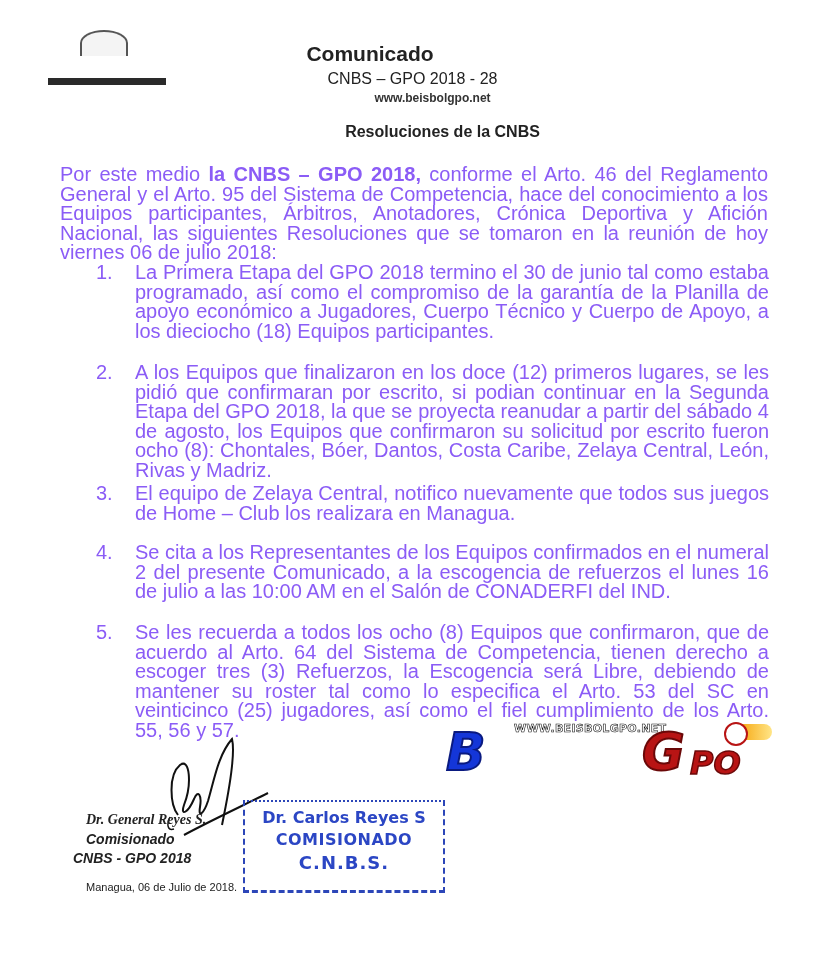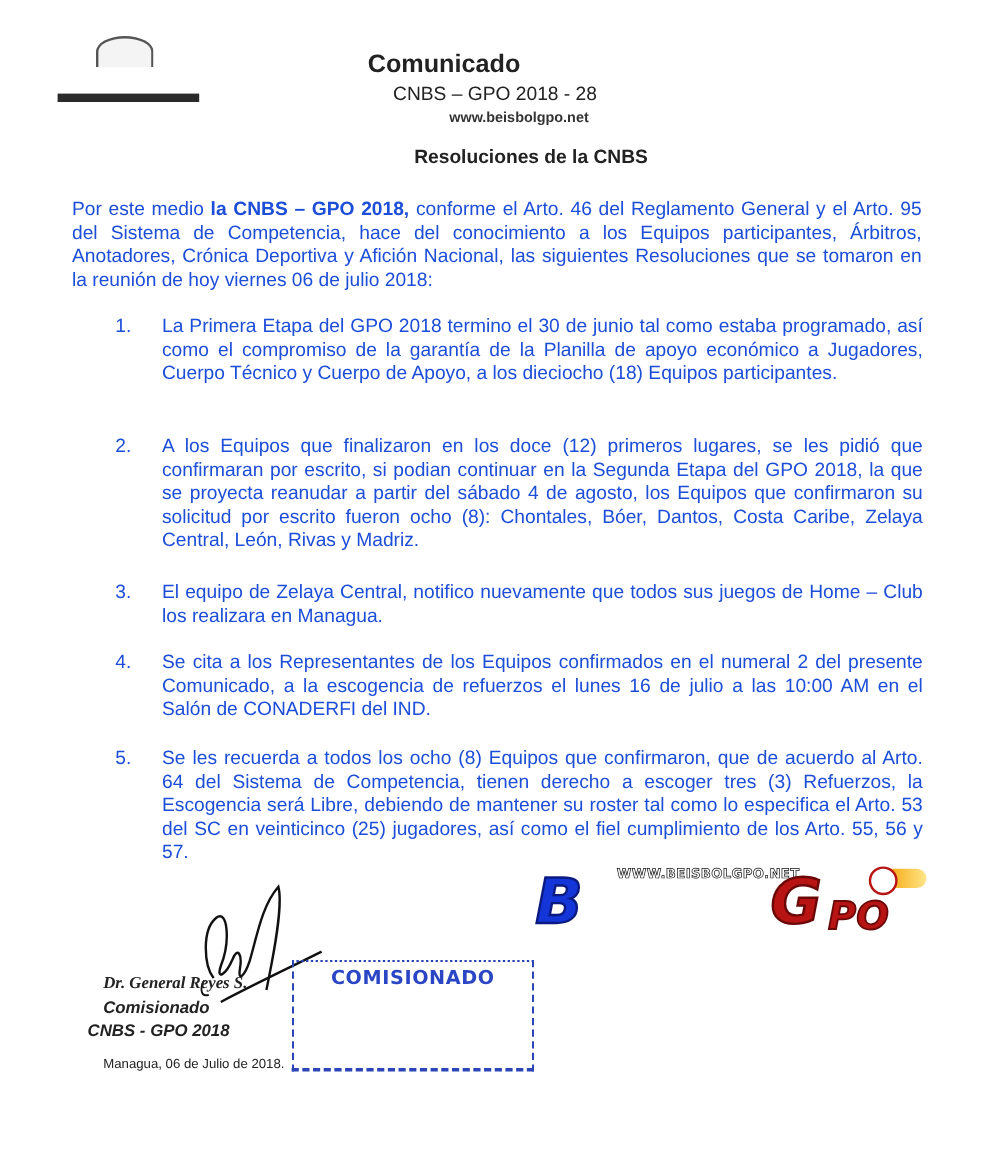--- a/index.html
+++ b/index.html
@@ -16,21 +16,21 @@
                  -webkit-text-stroke:2px #222; }
     .logo .band { position:absolute; left:8px; top:48px; width:118px; height:7px; background:#2a2a2a; }
 
     
     .h-title { left:0; width:740px; top:42px; text-align:center; font-size:21px; font-weight:bold; color:#222; padding-left:0; }
     .h-title span, .h-sub span, .h-web span, .h-res span { display:inline-block; }
     .h-sub { left:0; width:825px; top:70px; text-align:center; font-size:16px; color:#222; }
     .h-web { left:0; width:825px; top:91px; text-align:center; font-size:12px; font-weight:bold; color:#333; padding-left:20px; }
     .h-res { left:0; width:825px; top:123px; text-align:center; font-size:16px; font-weight:bold; color:#222; padding-left:30px; }
 
-    .body-text { font-family:"Liberation Sans", sans-serif; font-size:16px; line-height:19.5px; color:#1d4ed8;
+    .body-text { font-family:"Liberation Sans", sans-serif; font-size:20px; line-height:19.5px; color:#8b5cf6;
                  text-align:justify; }
     .intro { left:60px; top:165px; width:708px; }
 
     .list { left:96px; width:673px; }
     .item { position:absolute; left:0; width:673px; }
     .item .num { position:absolute; left:0; top:0; width:22px; }
     .item .txt { position:absolute; left:39px; width:634px; text-align:justify; }
 
     
     .bgpo { left:446px; top:720px; width:330px; height:64px; }
@@ -116,14 +116,16 @@
   <path d="M44 100 C70 86 100 72 128 58" fill="none" stroke="#111" stroke-width="2"></path>
   <path d="M30 82 C26 90 28 96 34 94" fill="none" stroke="#111" stroke-width="1.5"></path>
 </svg>
 
 <div class="abs sig-name">Dr. General Reyes S.</div>
 <div class="abs sig-role">Comisionado</div>
 <div class="abs sig-org">CNBS - GPO 2018</div>
 <div class="abs sig-date">Managua, 06 de Julio de 2018.</div>
 
 <div class="abs stamp">
+  <div class="l1">Dr. Carlos Reyes S</div>
   <div class="l2">COMISIONADO</div>
+  <div class="l3">C.N.B.S.</div>
 </div>
 
 </body></html>

